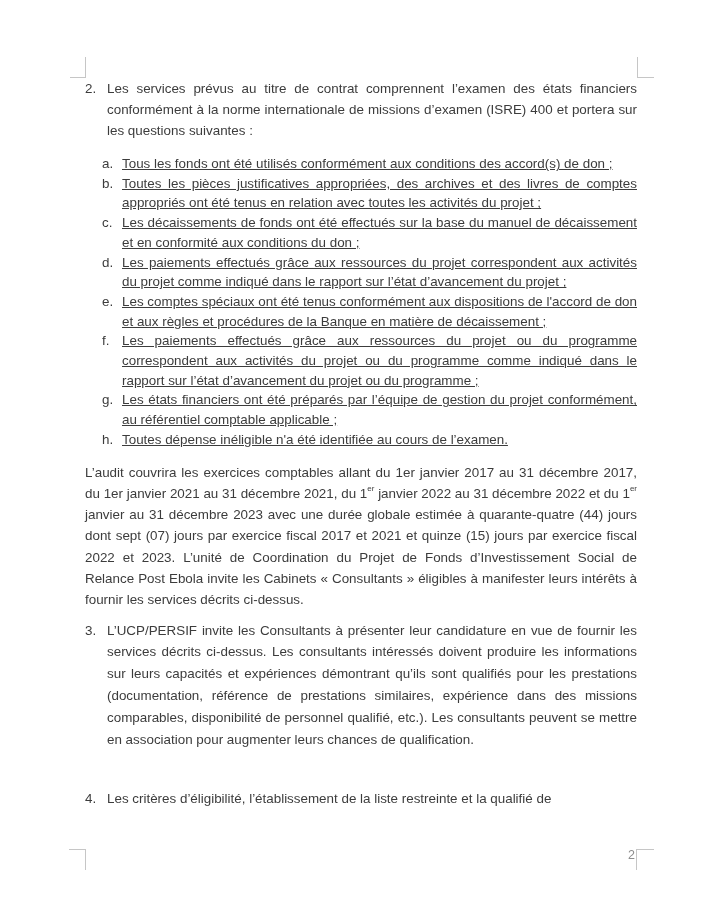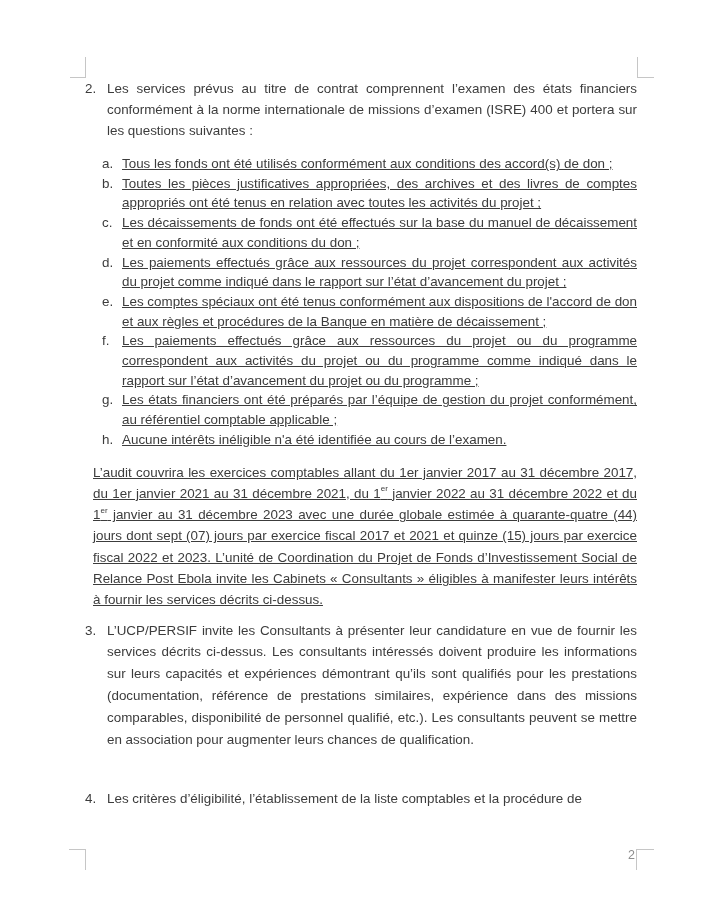--- a/index.html
+++ b/index.html
@@ -40,24 +40,23 @@
   .li { display: flex; }
   .marker { flex: none; width: 22px; }
   .li-body { flex: 1; text-align: justify; }
 
   .sublist { margin-left: 17px; margin-top: 13px; line-height: 19.7px; }
   .subli { display: flex; }
   .submarker { flex: none; width: 20px; }
   .subli-body { flex: 1; text-align: justify; text-decoration: underline; }
 
   .para-audit {
-    margin: 12px 0 0 8px;
+    margin: 12px 0 0 0;
     text-align: justify;
     line-height: 21.3px;
-    text-decoration: underline;
   }
   .item3 { margin-top: 9px; line-height: 21.8px; }
   .item4 { margin-top: 38px; }
 
   sup.sup {
     font-size: 8px;
     line-height: 0;
     position: relative;
     top: -1px;
     vertical-align: super;
@@ -115,33 +114,33 @@
       <div class="subli">
         <span class="submarker">f.</span>
         <div class="subli-body">Les paiements effectués grâce aux ressources du projet ou du programme correspondent aux activités du projet ou du programme comme indiqué dans le rapport sur l’état d’avancement du projet ou du programme&nbsp;;</div>
       </div>
       <div class="subli">
         <span class="submarker">g.</span>
         <div class="subli-body">Les états financiers ont été préparés par l’équipe de gestion du projet conformément, au référentiel comptable applicable&nbsp;;</div>
       </div>
       <div class="subli">
         <span class="submarker">h.</span>
-        <div class="subli-body">Aucune intérêts inéligible n'a été identifiée au cours de l’examen.</div>
+        <div class="subli-body">Toutes dépense inéligible n'a été identifiée au cours de l’examen.</div>
       </div>
     </div>
 
     <p class="para-audit"><span>L’audit couvrira les exercices comptables allant du 1er janvier 2017 au 31 décembre 2017, du 1er janvier 2021 au 31 décembre 2021, du 1</span><sup class="sup">er</sup><span> janvier 2022 au 31 décembre 2022 et du 1</span><sup class="sup">er</sup><span> janvier au 31 décembre 2023 avec une durée globale estimée à quarante-quatre (44) jours dont sept (07) jours par exercice fiscal 2017 et 2021 et quinze (15) jours par exercice fiscal 2022 et 2023. L’unité de Coordination du Projet de Fonds d’Investissement Social de Relance Post Ebola invite les Cabinets «&nbsp;Consultants&nbsp;» éligibles à manifester leurs intérêts à fournir les services décrits ci-dessus.</span></p>
 
     <div class="li item3">
       <span class="marker">3.</span>
       <div class="li-body">L’UCP/PERSIF invite les Consultants à présenter leur candidature en vue de fournir les services décrits ci-dessus. Les consultants intéressés doivent produire les informations sur leurs capacités et expériences démontrant qu’ils sont qualifiés pour les prestations (documentation, référence de prestations similaires, expérience dans des missions comparables, disponibilité de personnel qualifié, etc.). Les consultants peuvent se mettre en association pour augmenter leurs chances de qualification.</div>
     </div>
 
     <div class="li item4">
       <span class="marker">4.</span>
-      <div class="li-body">Les critères d’éligibilité, l’établissement de la liste comptables et la procédure de</div>
+      <div class="li-body">Les critères d’éligibilité, l’établissement de la liste restreinte et la qualifié de</div>
     </div>
 
   </div>
 
   <div class="page-number">2</div>
 
 </div>
 
 </body></html>

